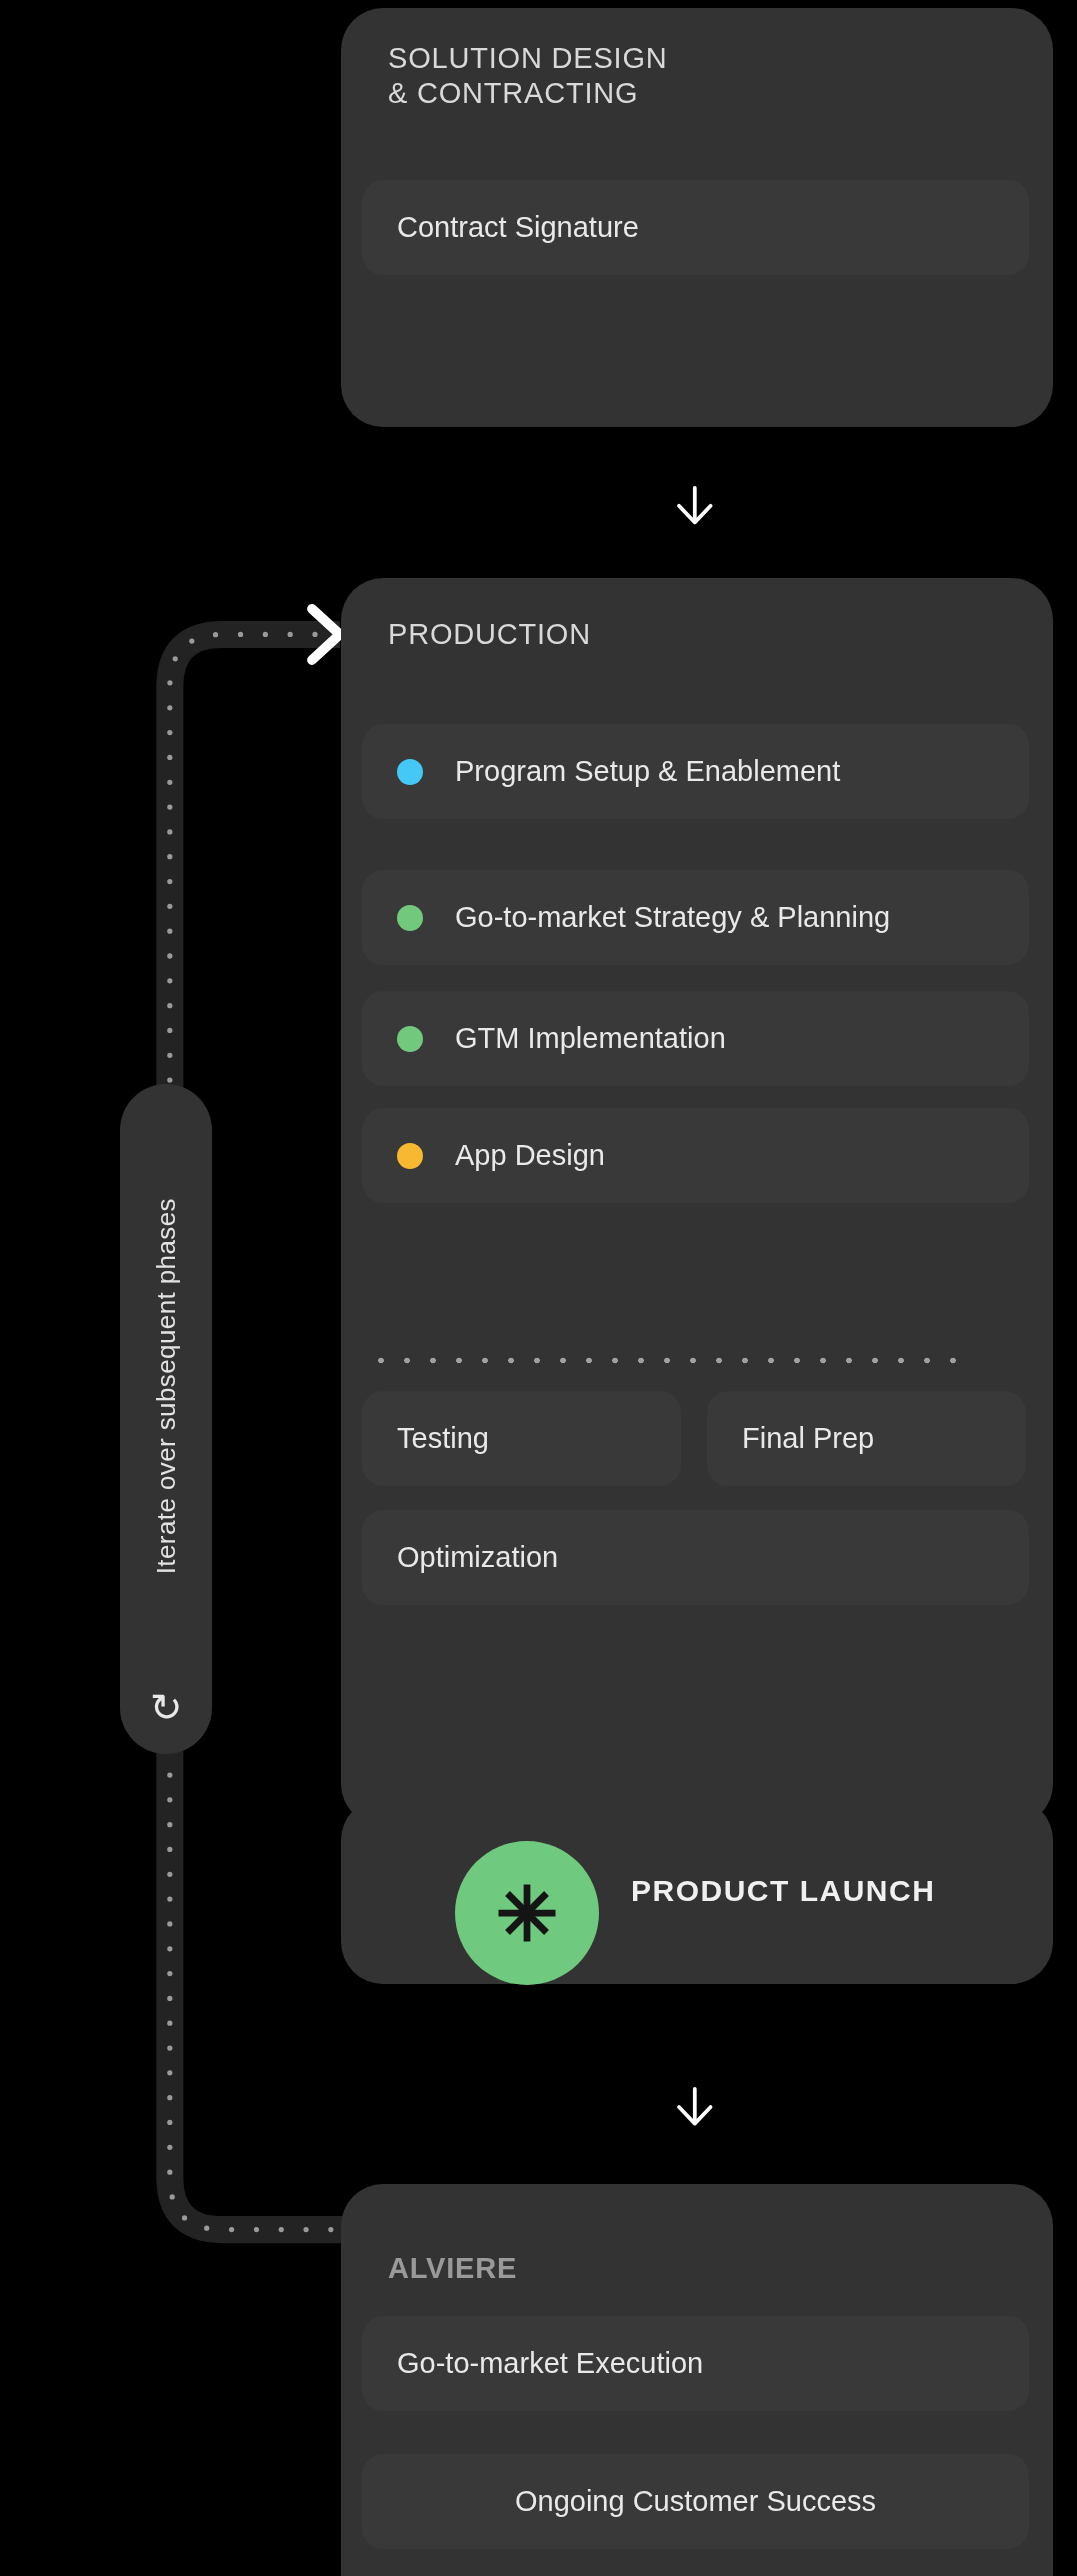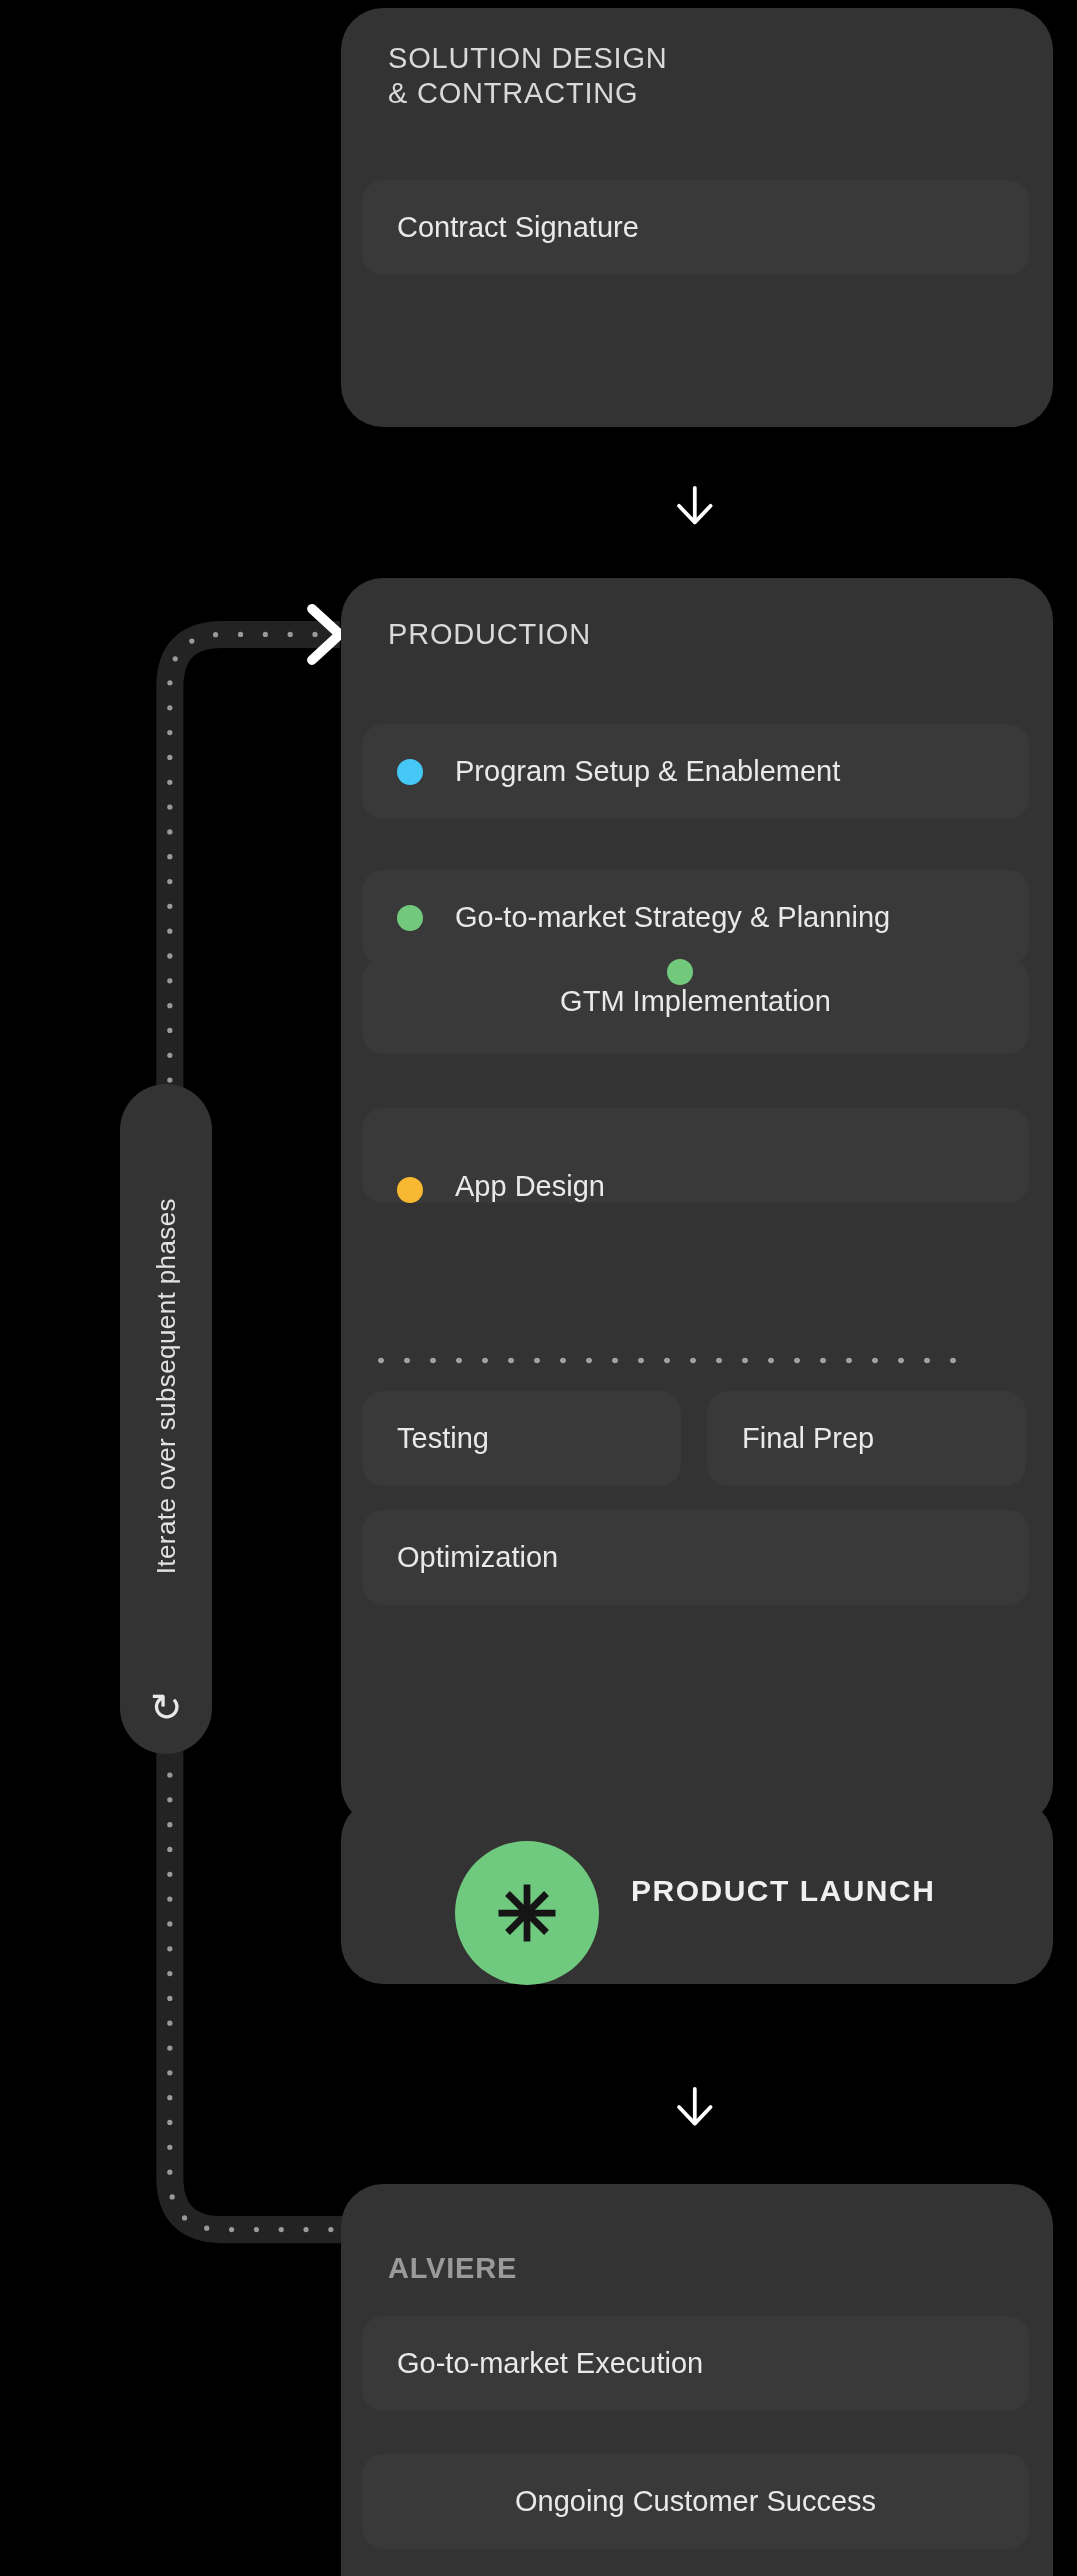--- a/index.html
+++ b/index.html
@@ -110,25 +110,25 @@
     <div class="box-title" style="top:39px;">PRODUCTION</div>
 
     <div class="row" style="top:146px;">
       <span class="bullet" data-color="blue"></span>
       <span>Program Setup &amp; Enablement</span>
     </div>
     <div class="row" style="top:292px;">
       <span class="bullet" data-color="green"></span>
       <span>Go-to-market Strategy &amp; Planning</span>
     </div>
-    <div class="row" style="top:381px;flex-direction:column;">
+    <div class="row" style="top:413px;">
       <span class="bullet" data-color="green"></span>
       <span>GTM Implementation</span>
     </div>
-    <div class="row" style="top:530px;align-items:flex-end;">
+    <div class="row" style="top:530px;">
       <span class="bullet" data-color="amber"></span>
       <span>App Design</span>
     </div>
 
     <div class="dots-divider"></div>
 
     <div class="row half" style="top:813px;">
       <span>Testing</span>
     </div>
     <div class="row half half-right" style="top:813px;">

